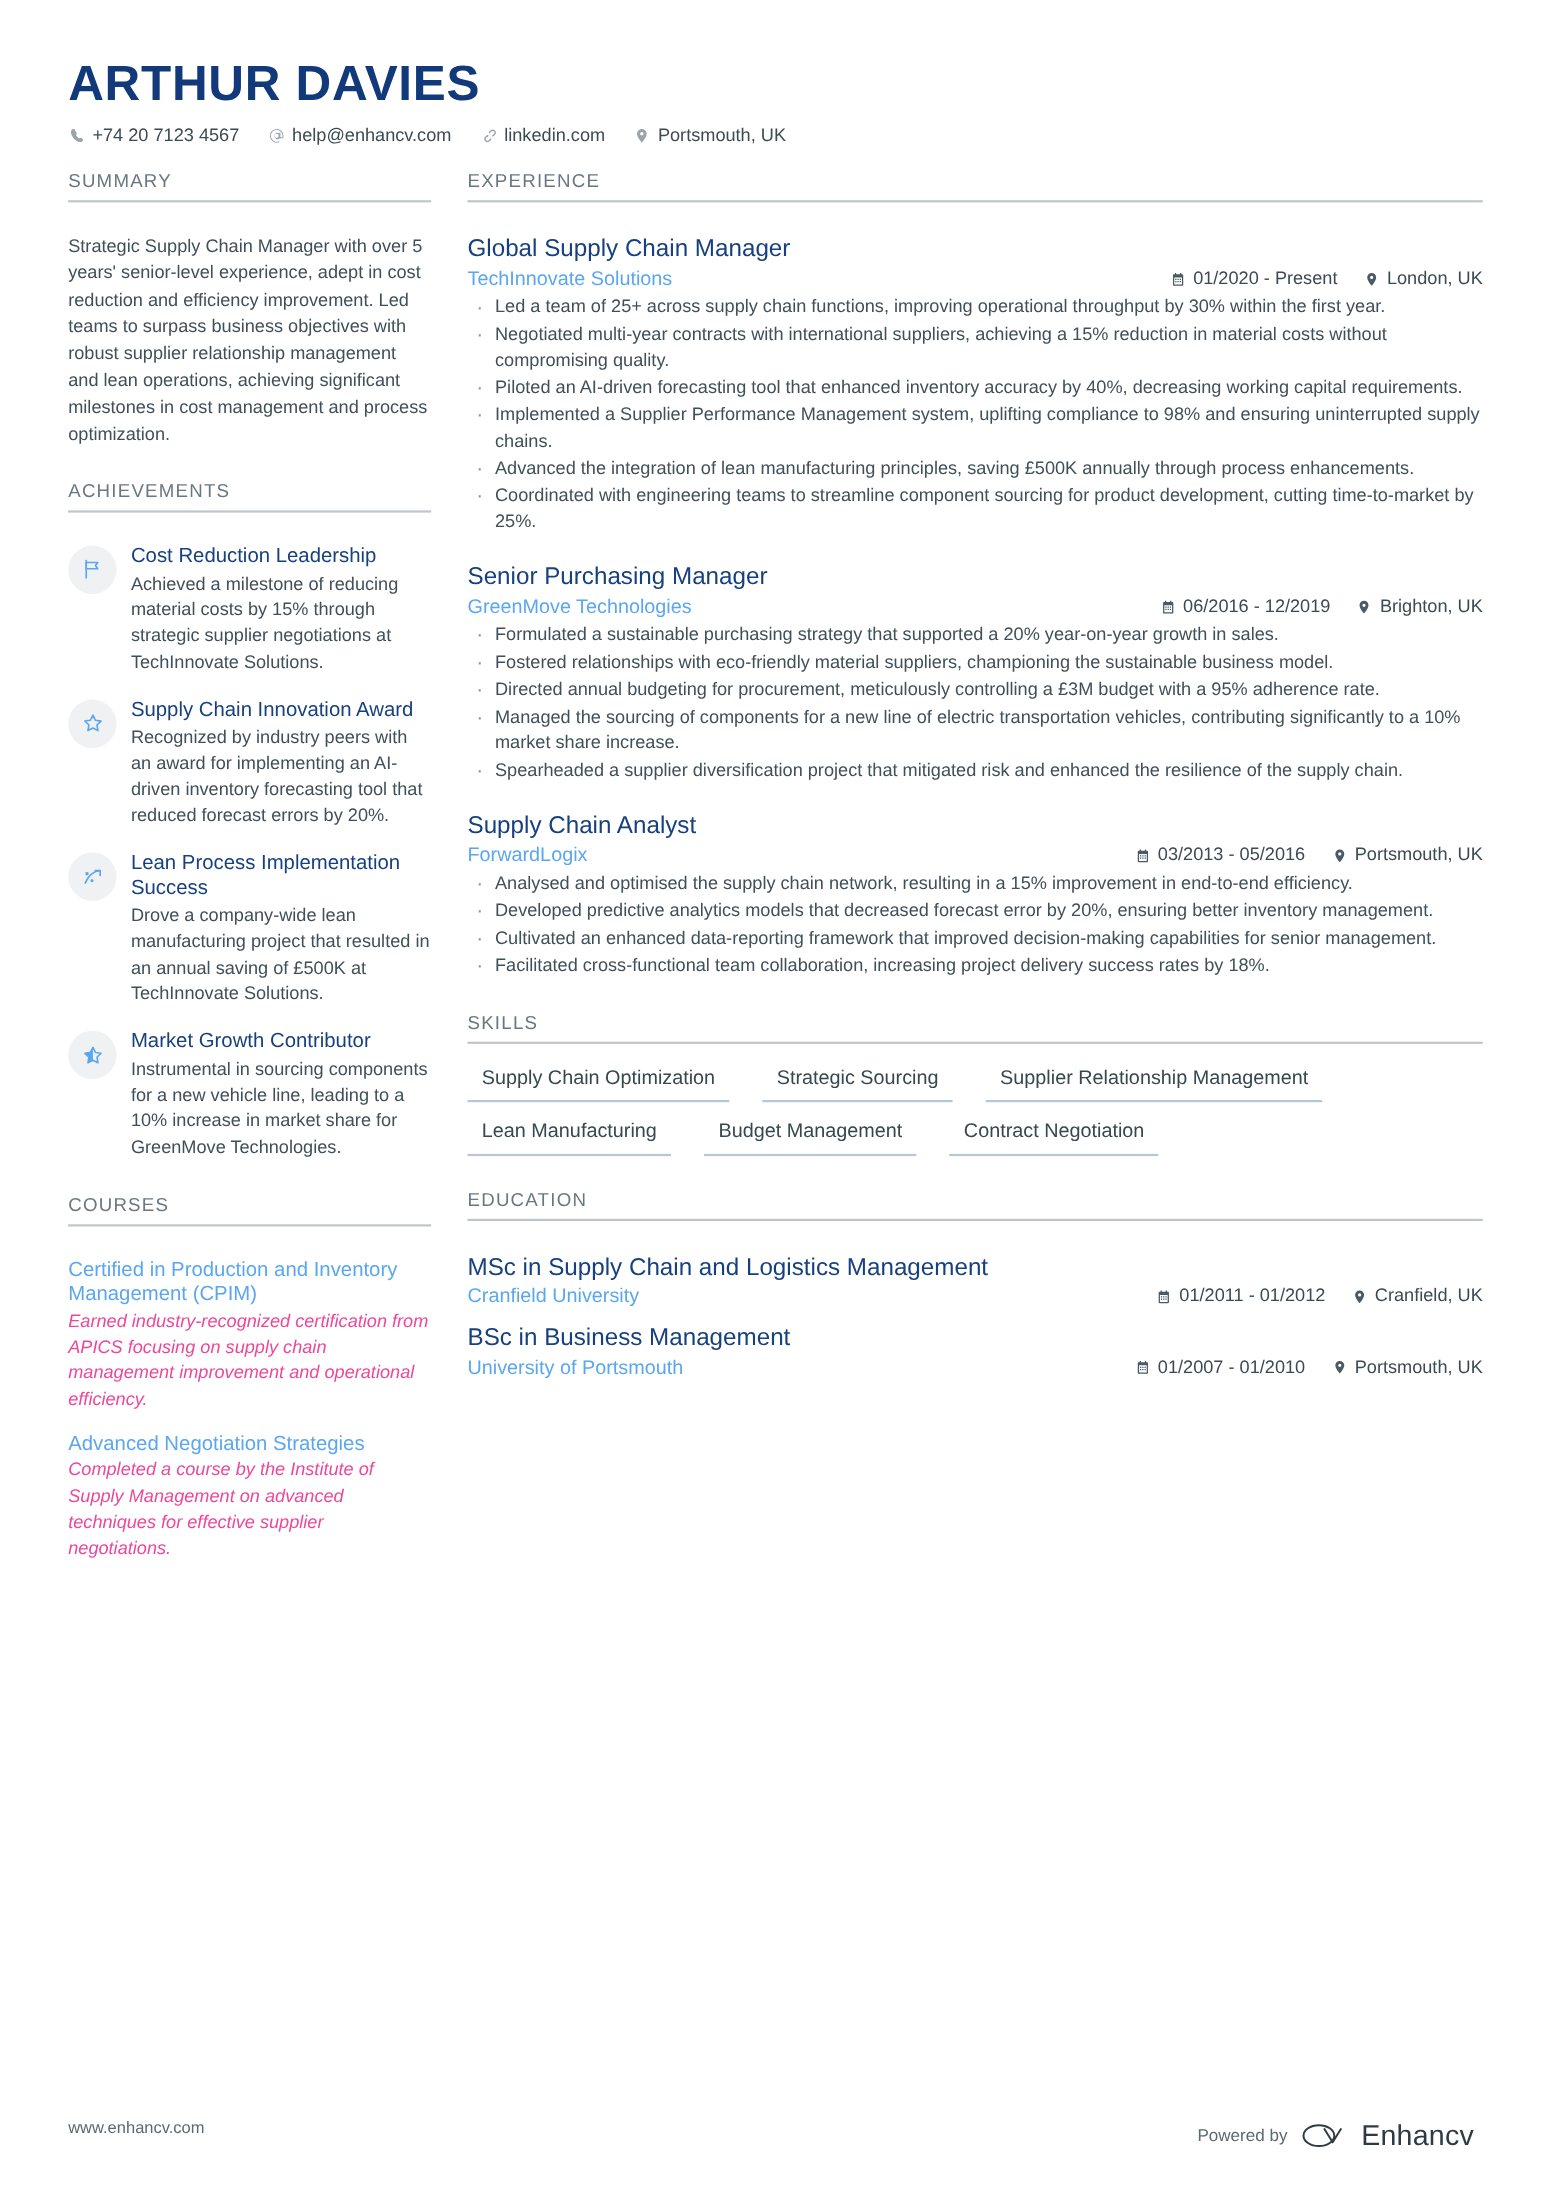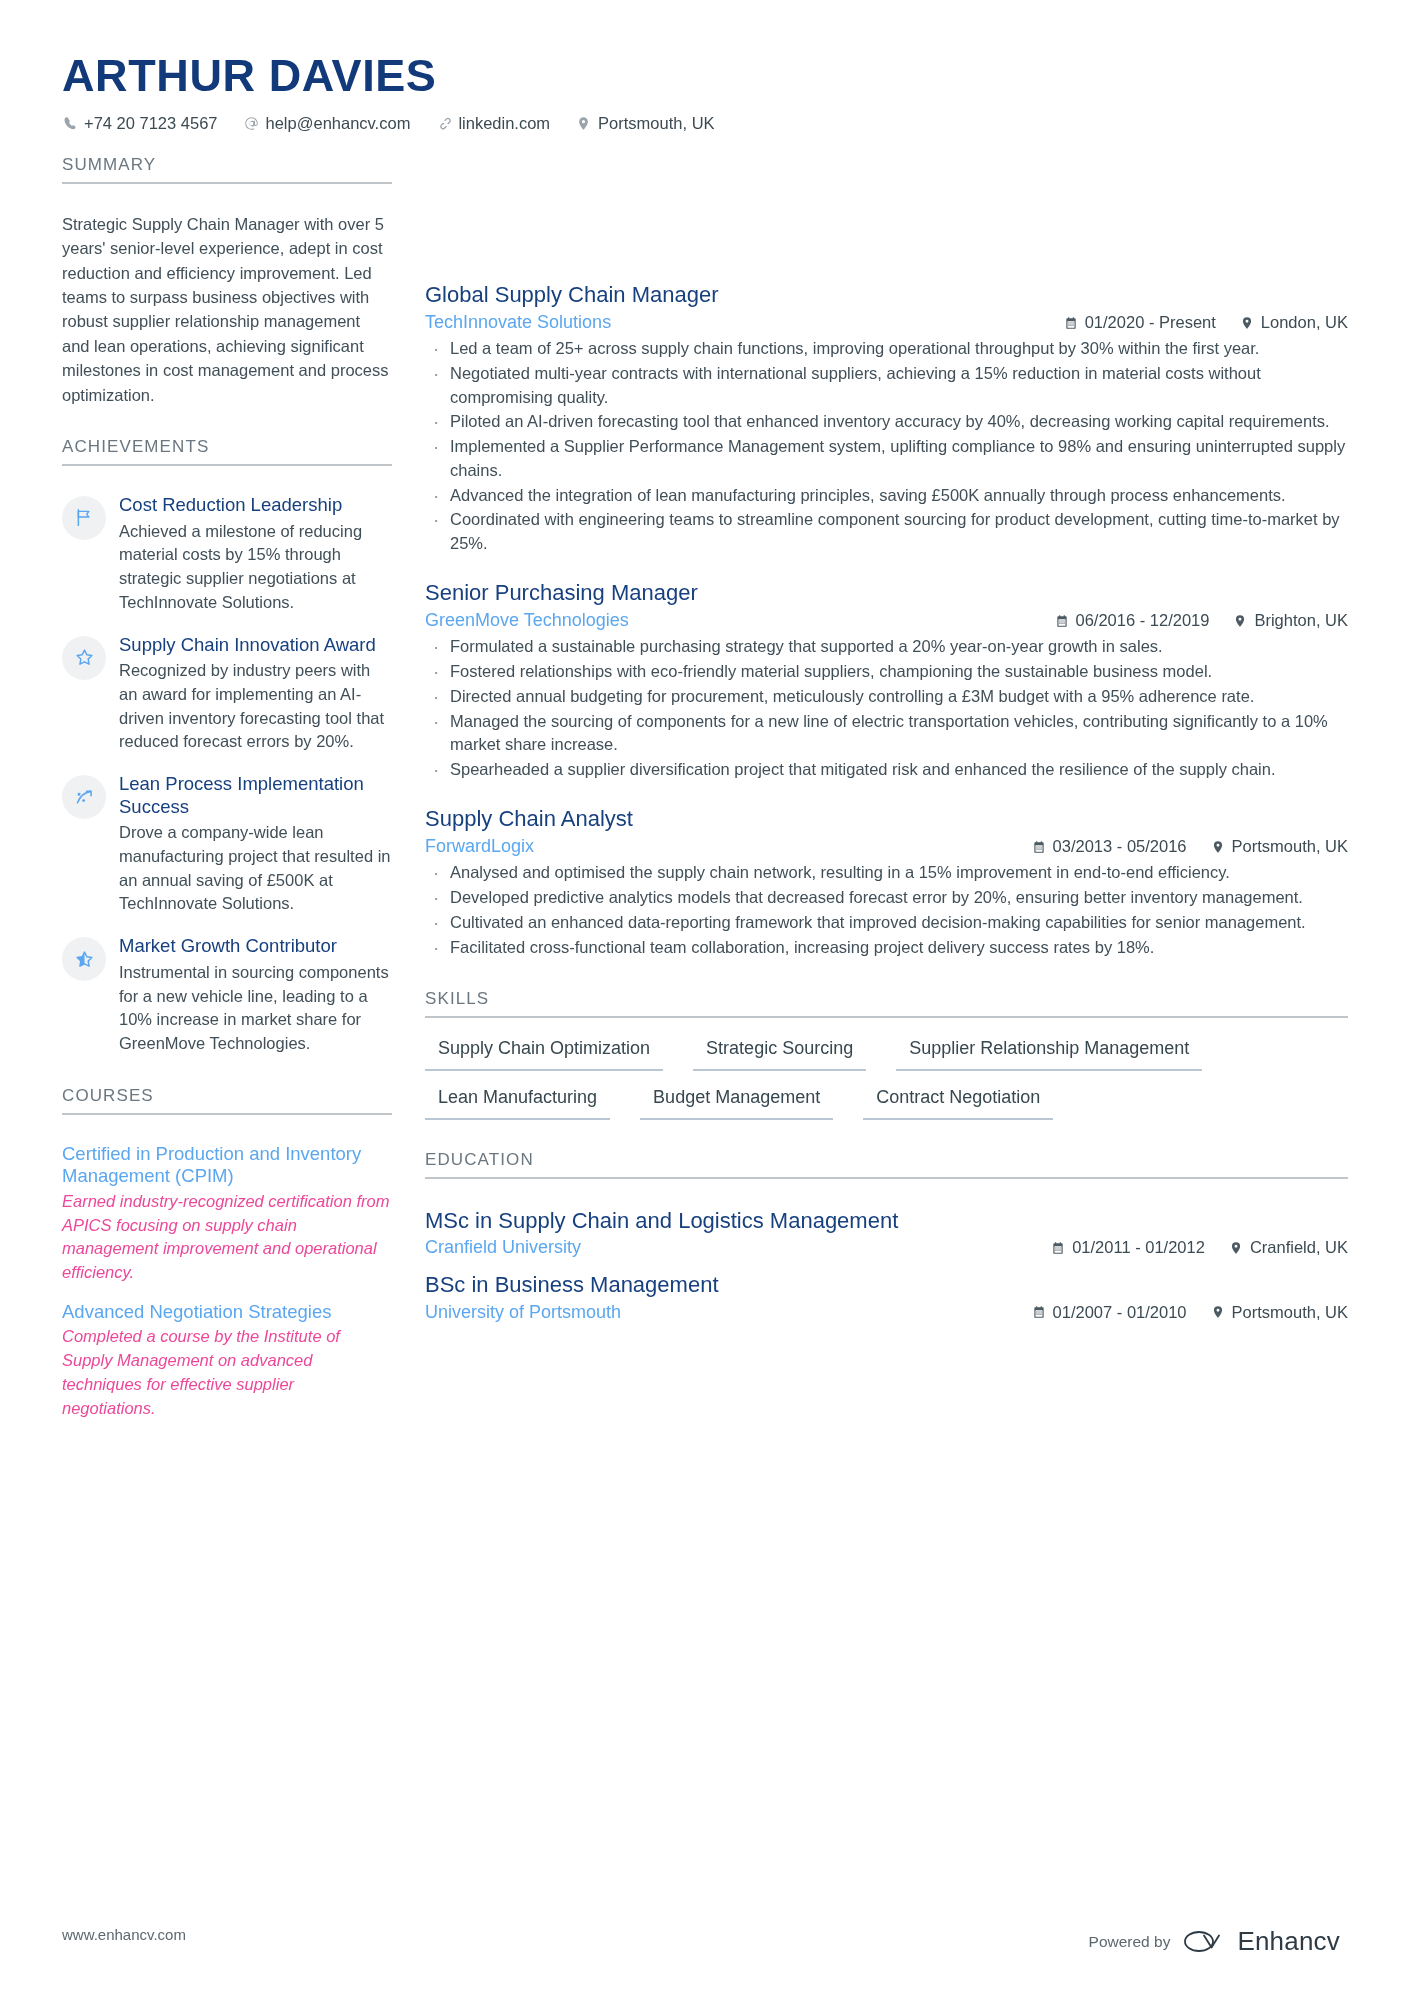--- a/index.html
+++ b/index.html
@@ -47,21 +47,21 @@
     gap: 7px;
     white-space: nowrap;
   }
   .ci { width: 15px; height: 15px; flex: 0 0 15px; display:block; }
   .ci svg { display:block; width: 15px; height: 15px; fill: #9aa4ab; }
 
   
   .cols {
     display: flex;
     margin-top: 22px;
-    align-items: center;
+    align-items: flex-start;
   }
   .left  { width: 330px; flex: 0 0 330px; }
   .gap   { width: 33px; flex: 0 0 33px; }
   .right { flex: 1 1 auto; }
 
   .sec-title {
     font-size: 17px;
     letter-spacing: 1.1px;
     color: #6b7780;
     text-transform: uppercase;
@@ -345,20 +345,21 @@
         </div>
       </div>
 
     </div>
 
     <div class="gap"></div>
 
     <div class="right">
 
       <div class="sec">
+        <div class="sec-title">EXPERIENCE</div>
         <div class="sec-body">
 
           <div class="job">
             <div class="job-title">Global Supply Chain Manager</div>
             <div class="job-meta">
               <div class="job-company">TechInnovate Solutions</div>
               <div class="meta-chip">
                 <svg viewBox="0 0 24 24">
                     <path d="M7 2v2H5.5A1.5 1.5 0 0 0 4 5.5v15A1.5 1.5 0 0 0 5.5 22h13a1.5 1.5 0 0 0 1.5-1.5v-15A1.5 1.5 0 0 0 18.5 4H17V2h-2v2H9V2H7zm-1 7h12v11H6V9zm1.5 2v2h2v-2h-2zm3.5 0v2h2v-2h-2zm3.5 0v2h2v-2h-2zM7.5 14.5v2h2v-2h-2zm3.5 0v2h2v-2h-2zm3.5 0v2h2v-2h-2z"></path>
                   </svg>

